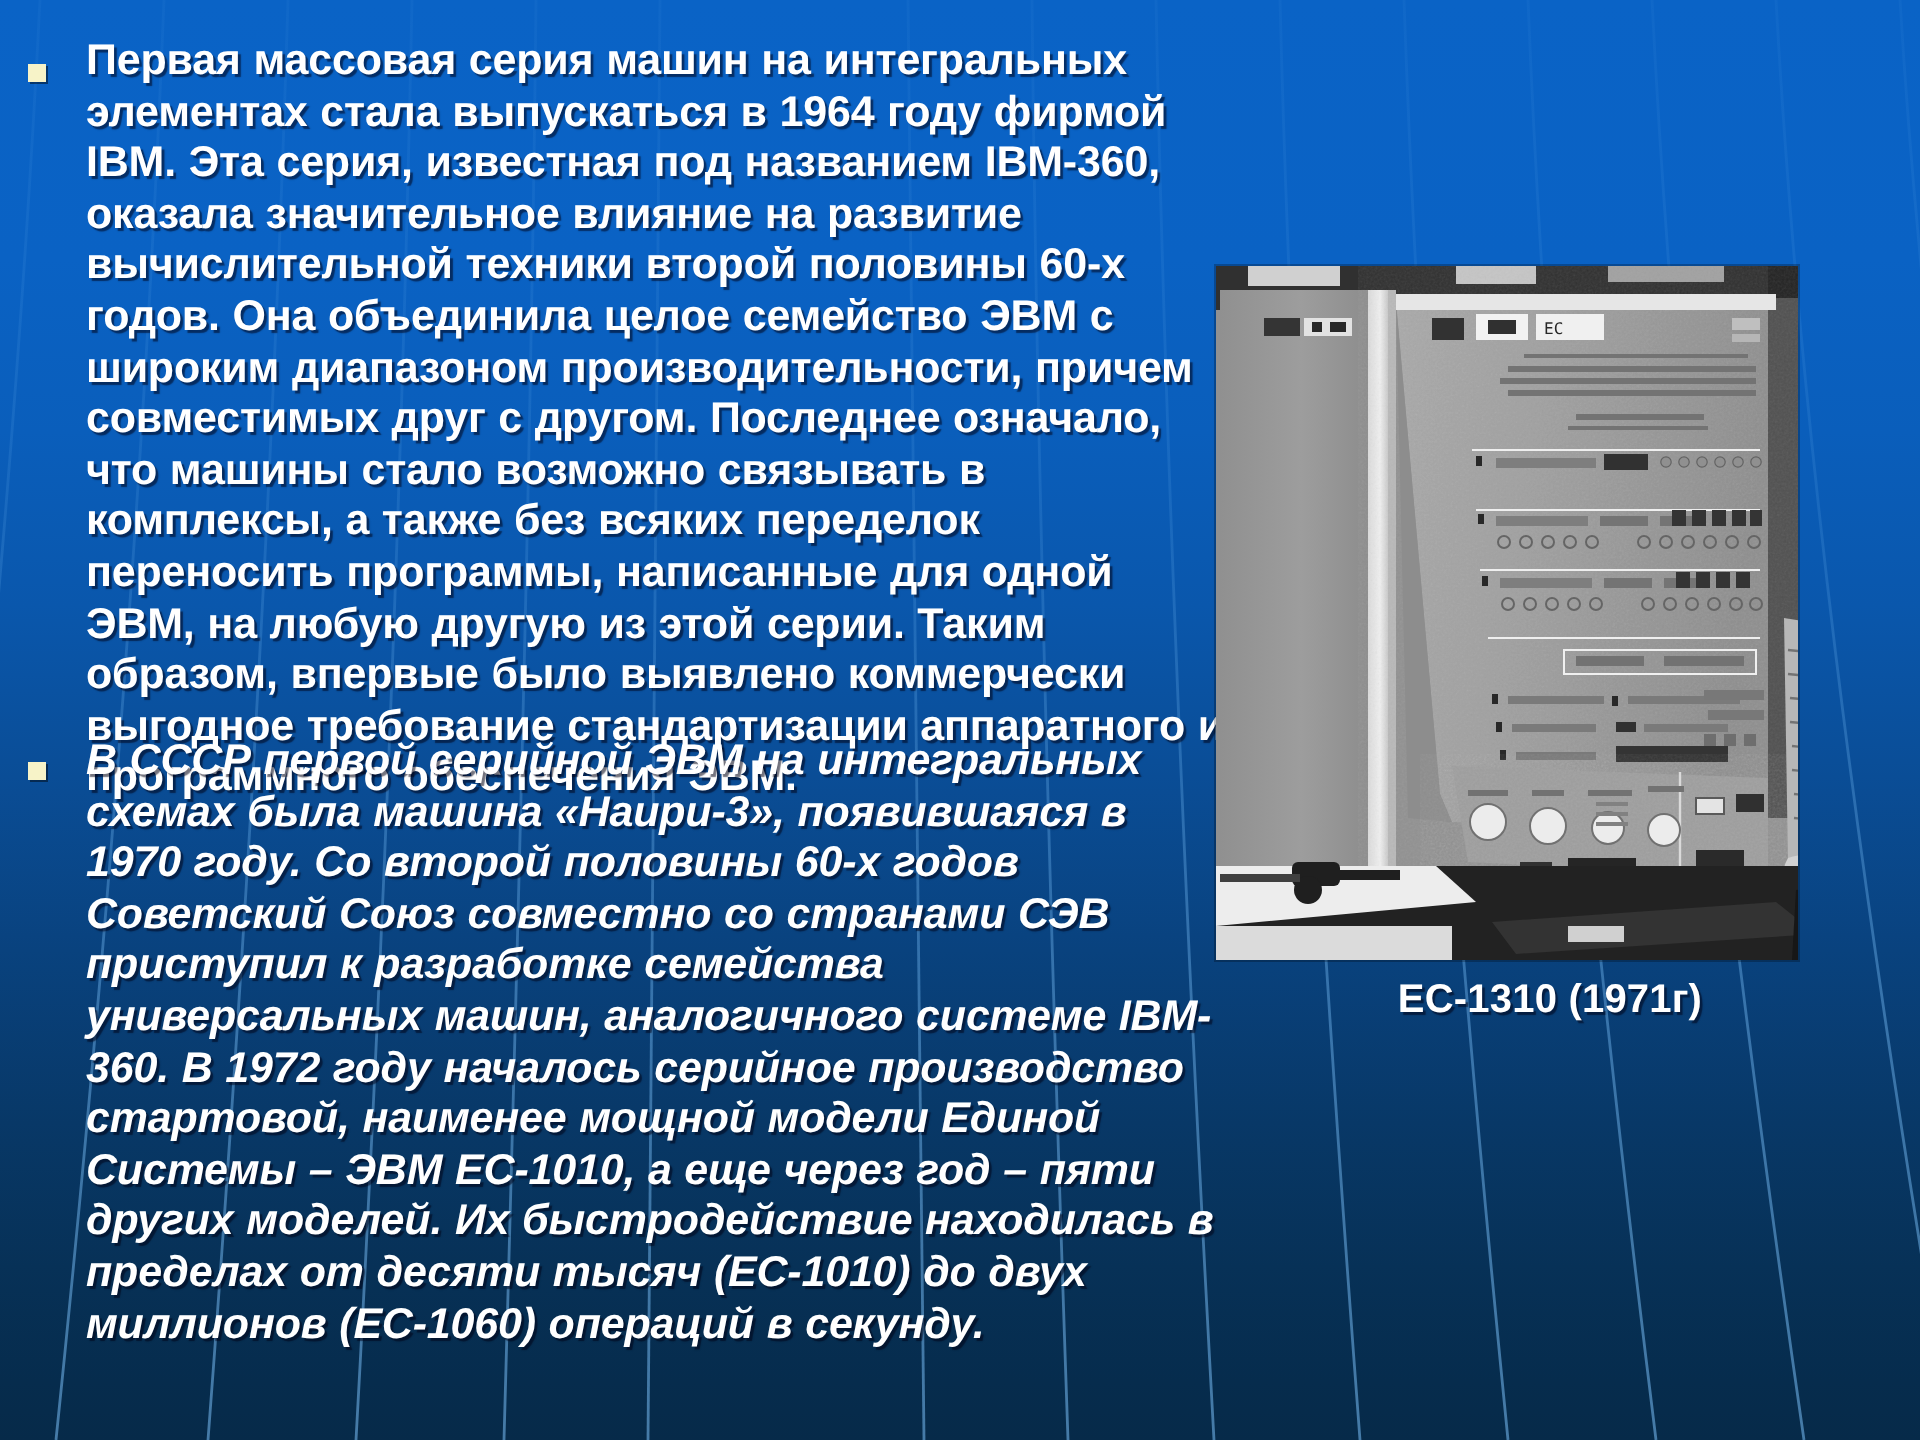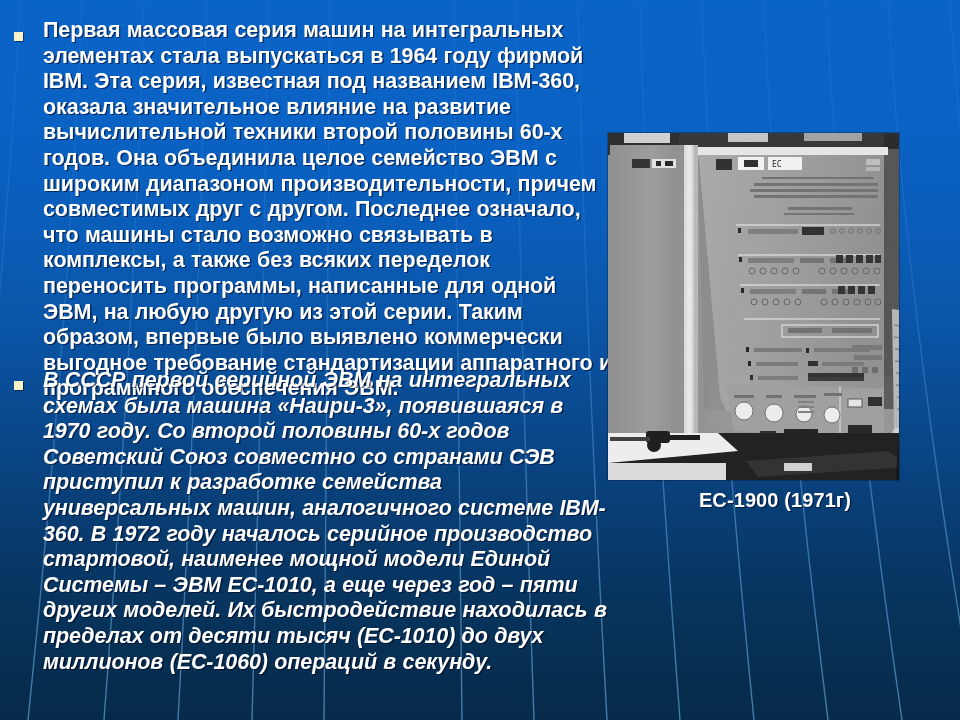--- a/index.html
+++ b/index.html
@@ -410,16 +410,16 @@
           <rect x="38" y="298" width="24" height="12" rx="3"></rect>
           <rect x="58" y="302" width="34" height="5"></rect>
           <circle cx="46" cy="312" r="7"></circle>
         </g>
         <rect x="2" y="304" width="40" height="4" fill="#3a3a3a"></rect>
 
         <rect x="0" y="0" width="334" height="347" fill="#ffffff" opacity="0.03"></rect>
       </svg>
     </div>
 
-    <div class="photo-caption">ЕС-1900 (1971г)</div>
+    <div class="photo-caption">ЕС-1310 (1971г)</div>
 
   </div>
 </div>
 
 </body></html>

